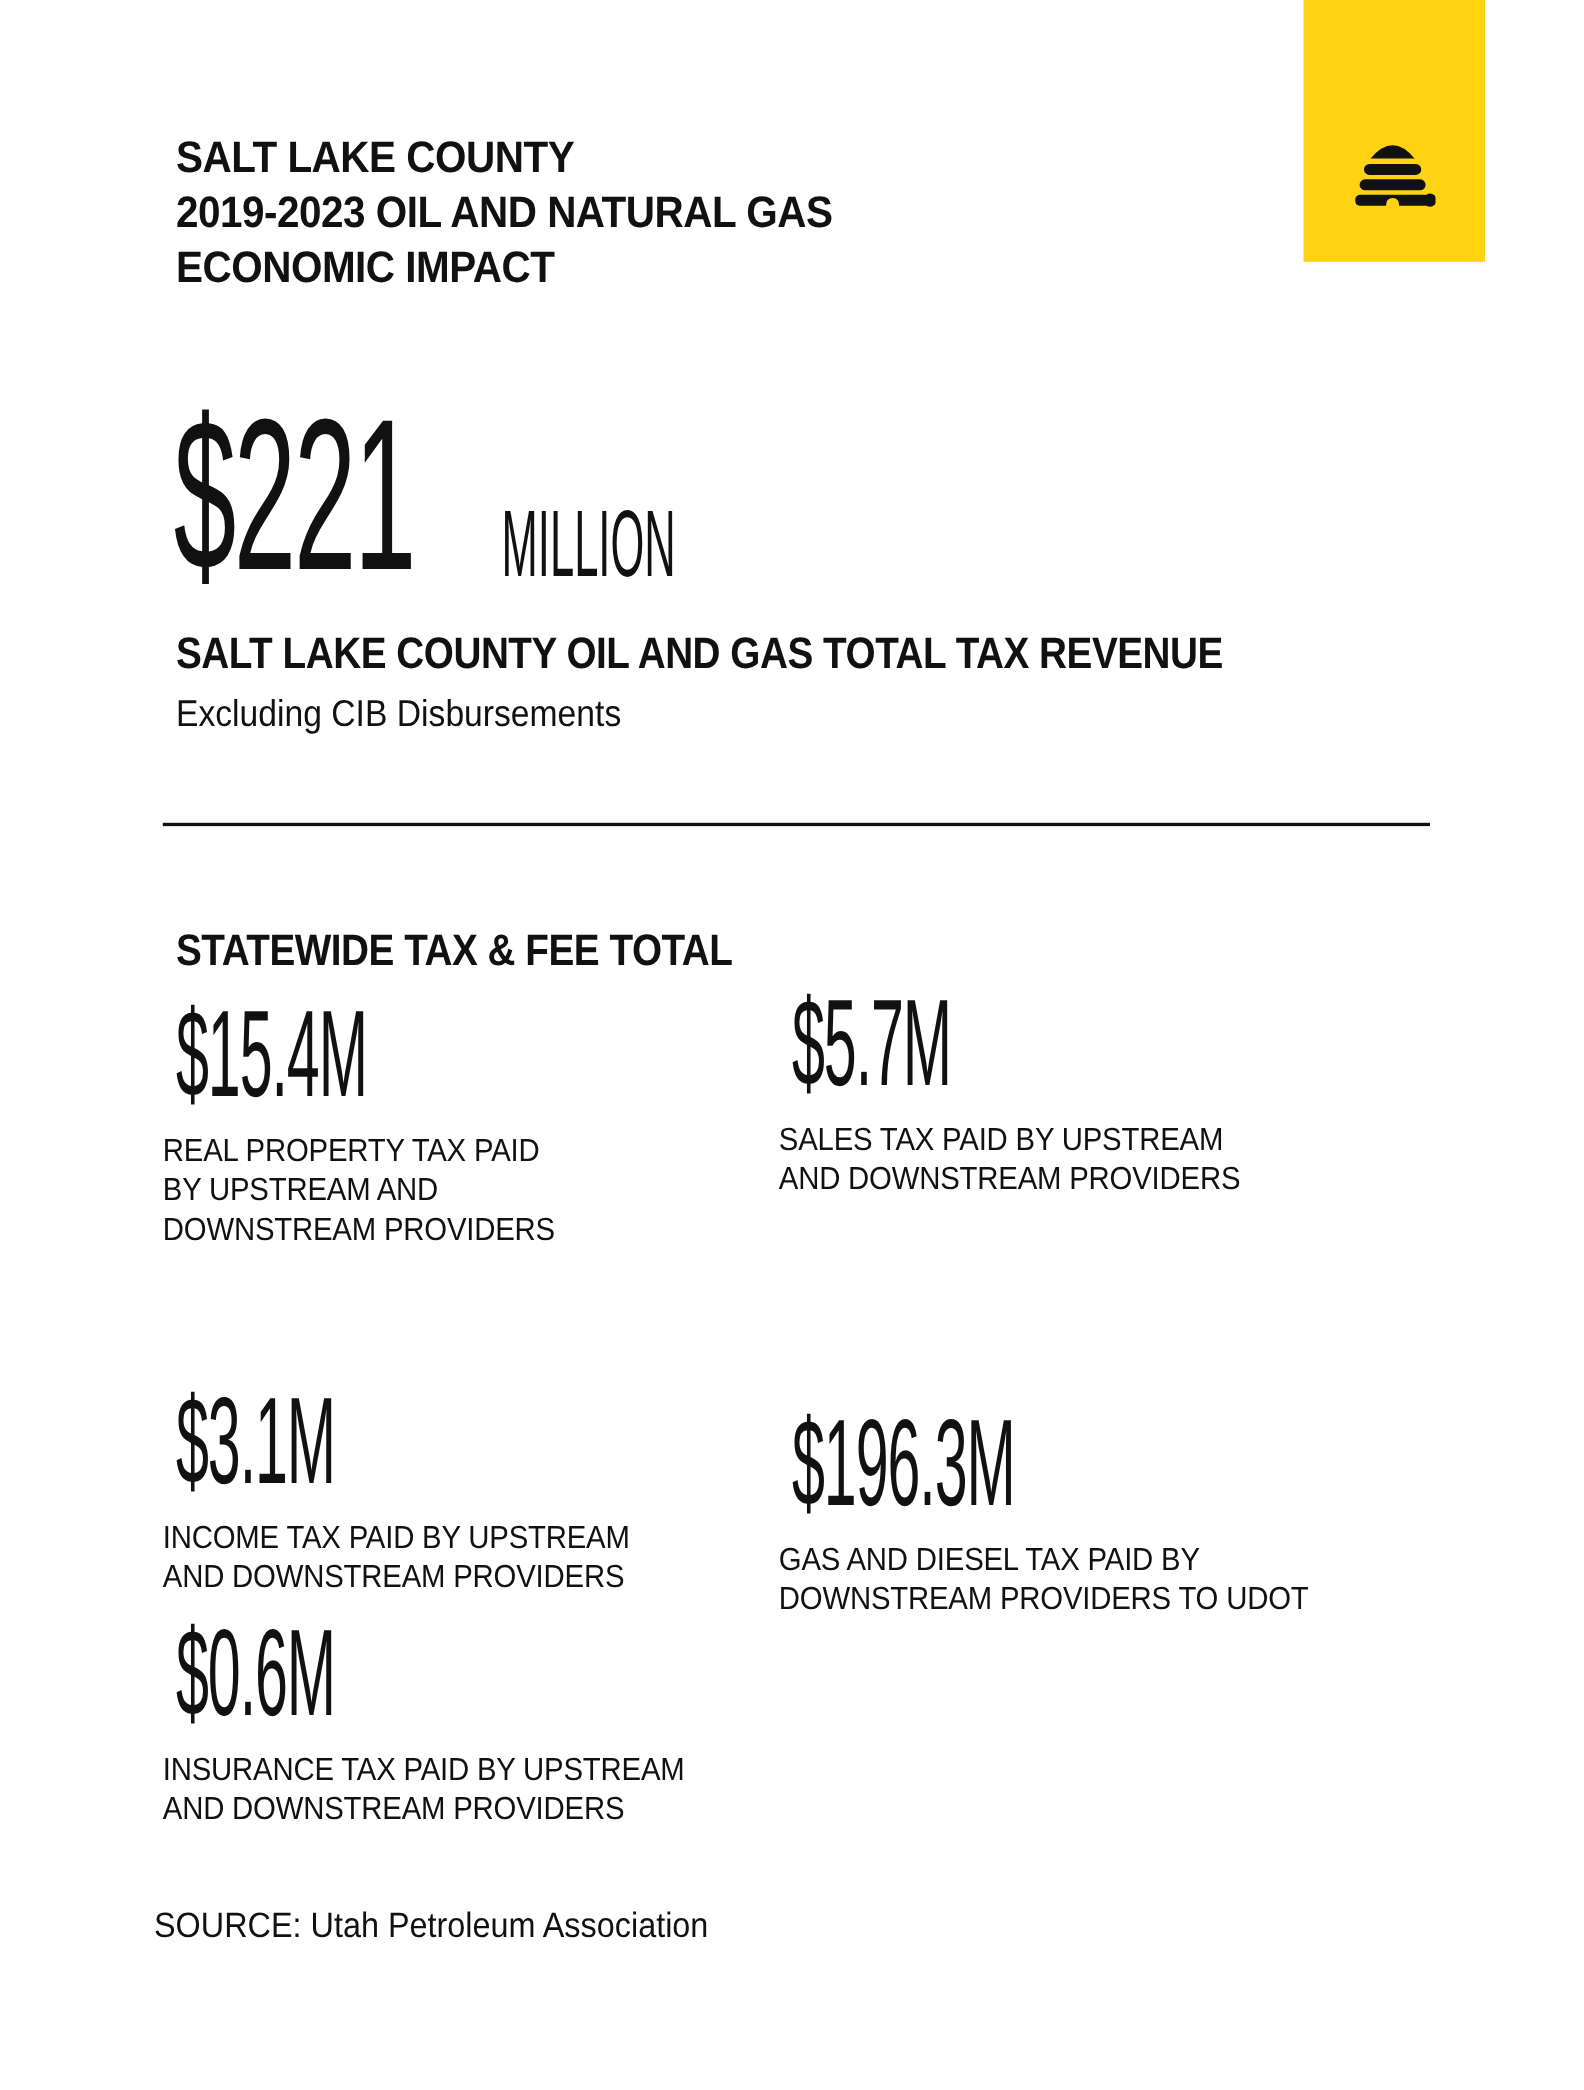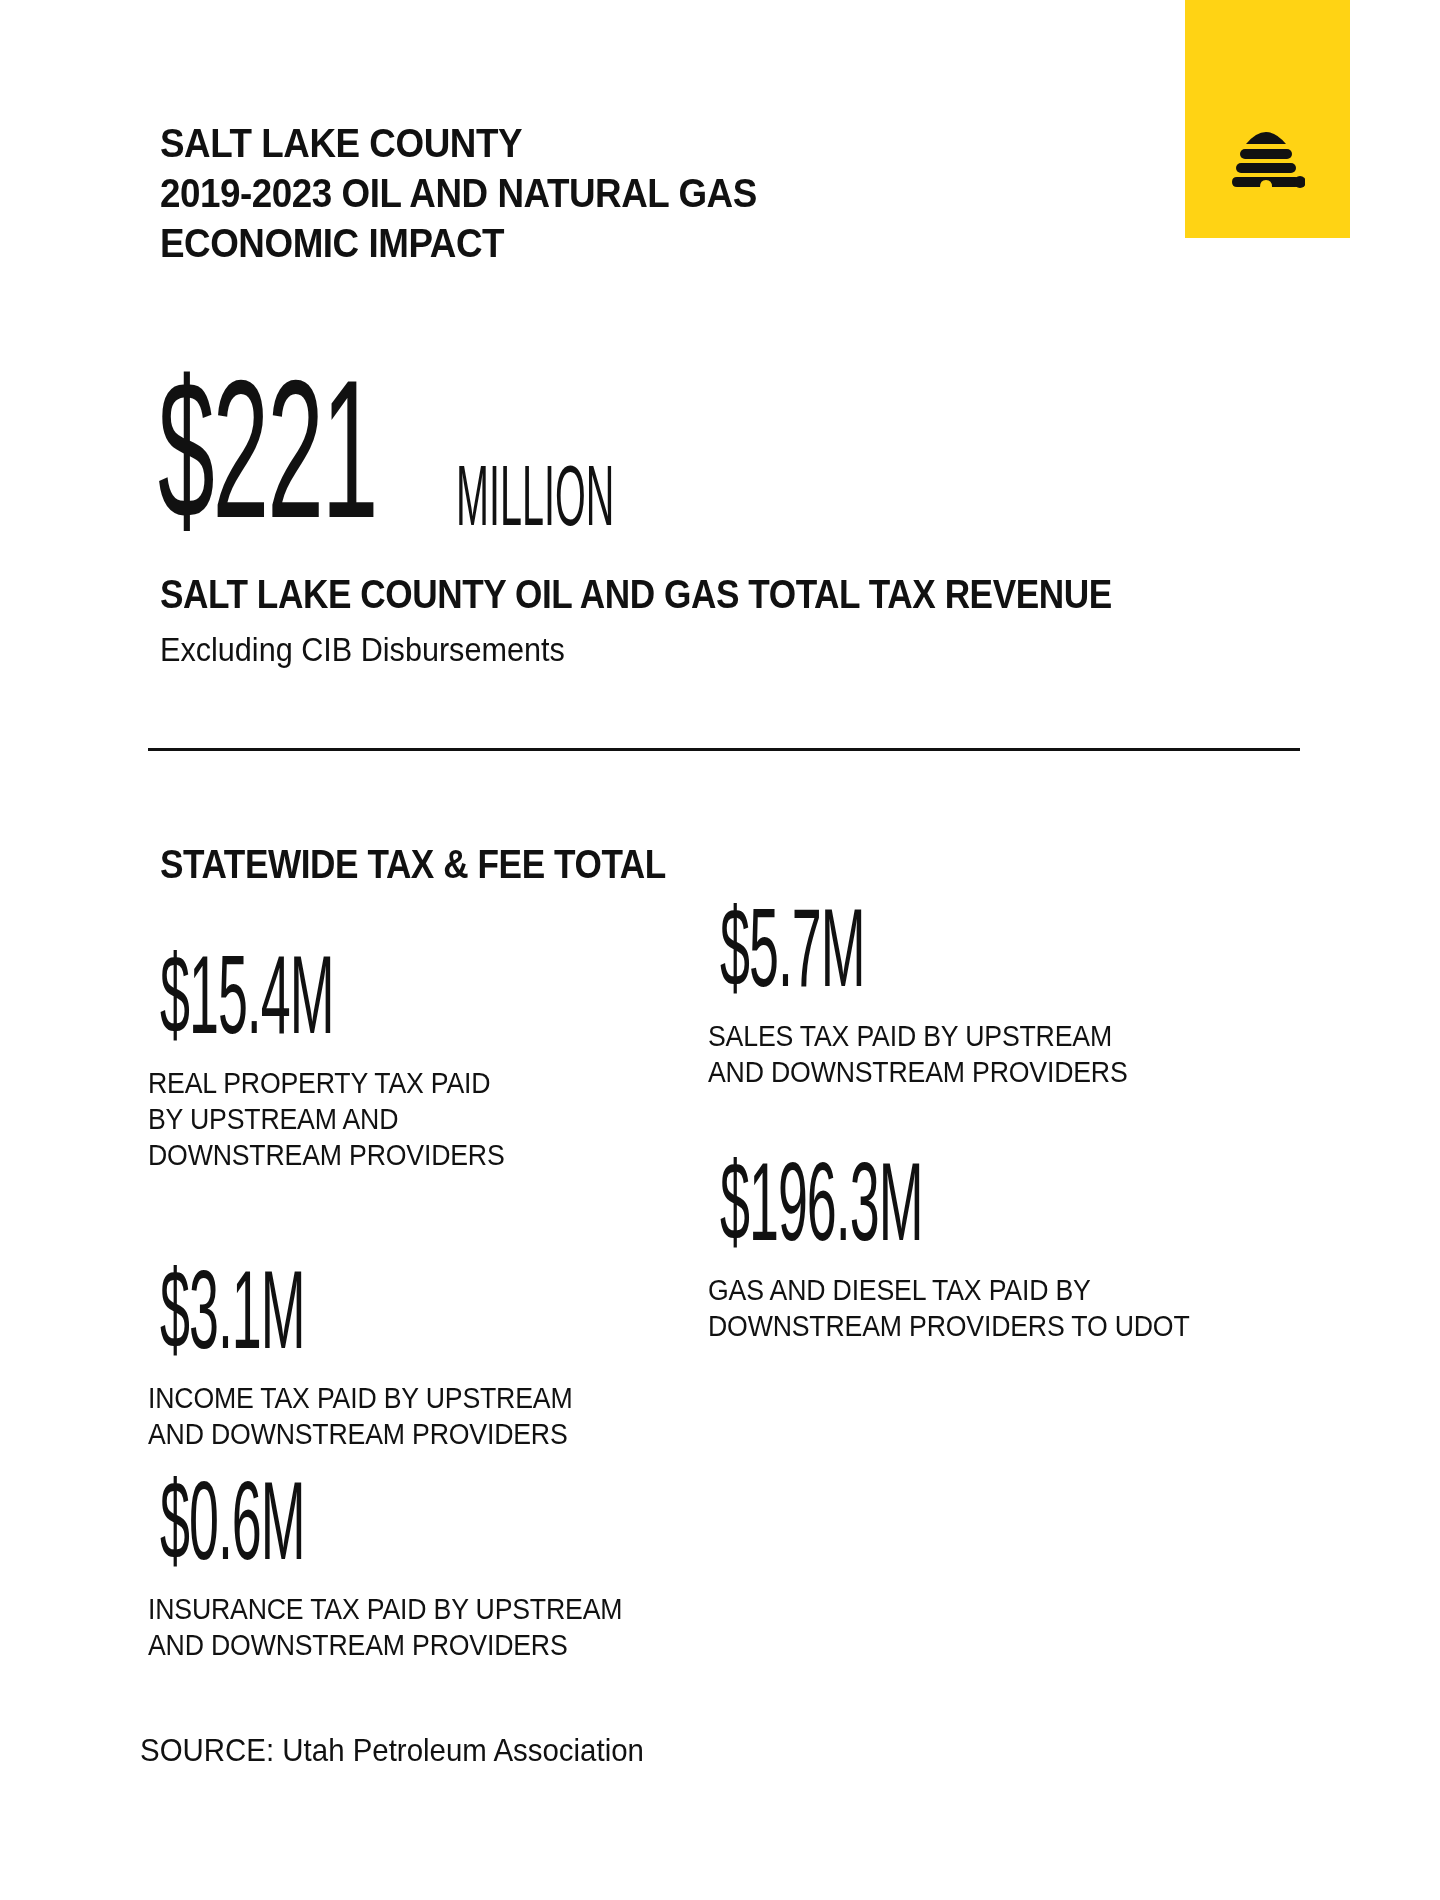--- a/index.html
+++ b/index.html
@@ -76,40 +76,40 @@
 
 <div class="abs hero-value">$221</div>
 <div class="abs hero-unit">MILLION</div>
 <div class="abs hero-label">SALT LAKE COUNTY OIL AND GAS TOTAL TAX REVENUE</div>
 <div class="abs hero-sub">Excluding CIB Disbursements</div>
 
 <div class="abs divider"></div>
 
 <div class="abs section-title">STATEWIDE TAX &amp; FEE TOTAL</div>
 
-<div class="abs stat" style="left:148px; top:939px;">
+<div class="abs stat" style="left:148px; top:902px;">
   <div class="stat-value">$15.4M</div>
   <div class="stat-label">REAL PROPERTY TAX PAID
 BY UPSTREAM AND
 DOWNSTREAM PROVIDERS</div>
 </div>
 
 <div class="abs stat" style="left:708px; top:892px;">
   <div class="stat-value">$5.7M</div>
   <div class="stat-label">SALES TAX PAID BY UPSTREAM
 AND  DOWNSTREAM PROVIDERS</div>
 </div>
 
 <div class="abs stat" style="left:148px; top:1218px;margin-top:36px;">
   <div class="stat-value">$3.1M</div>
   <div class="stat-label">INCOME TAX PAID BY UPSTREAM
 AND DOWNSTREAM PROVIDERS</div>
 </div>
 
-<div class="abs stat" style="left:708px; top:1146px;">
+<div class="abs stat" style="left:708px; top:1274px;">
   <div class="stat-value">$196.3M</div>
   <div class="stat-label">GAS AND  DIESEL TAX  PAID BY
 DOWNSTREAM PROVIDERS TO UDOT</div>
 </div>
 
 <div class="abs stat" style="left:148px; top:1465px;">
   <div class="stat-value">$0.6M</div>
   <div class="stat-label">INSURANCE TAX PAID BY UPSTREAM
 AND DOWNSTREAM PROVIDERS</div>
 </div>

